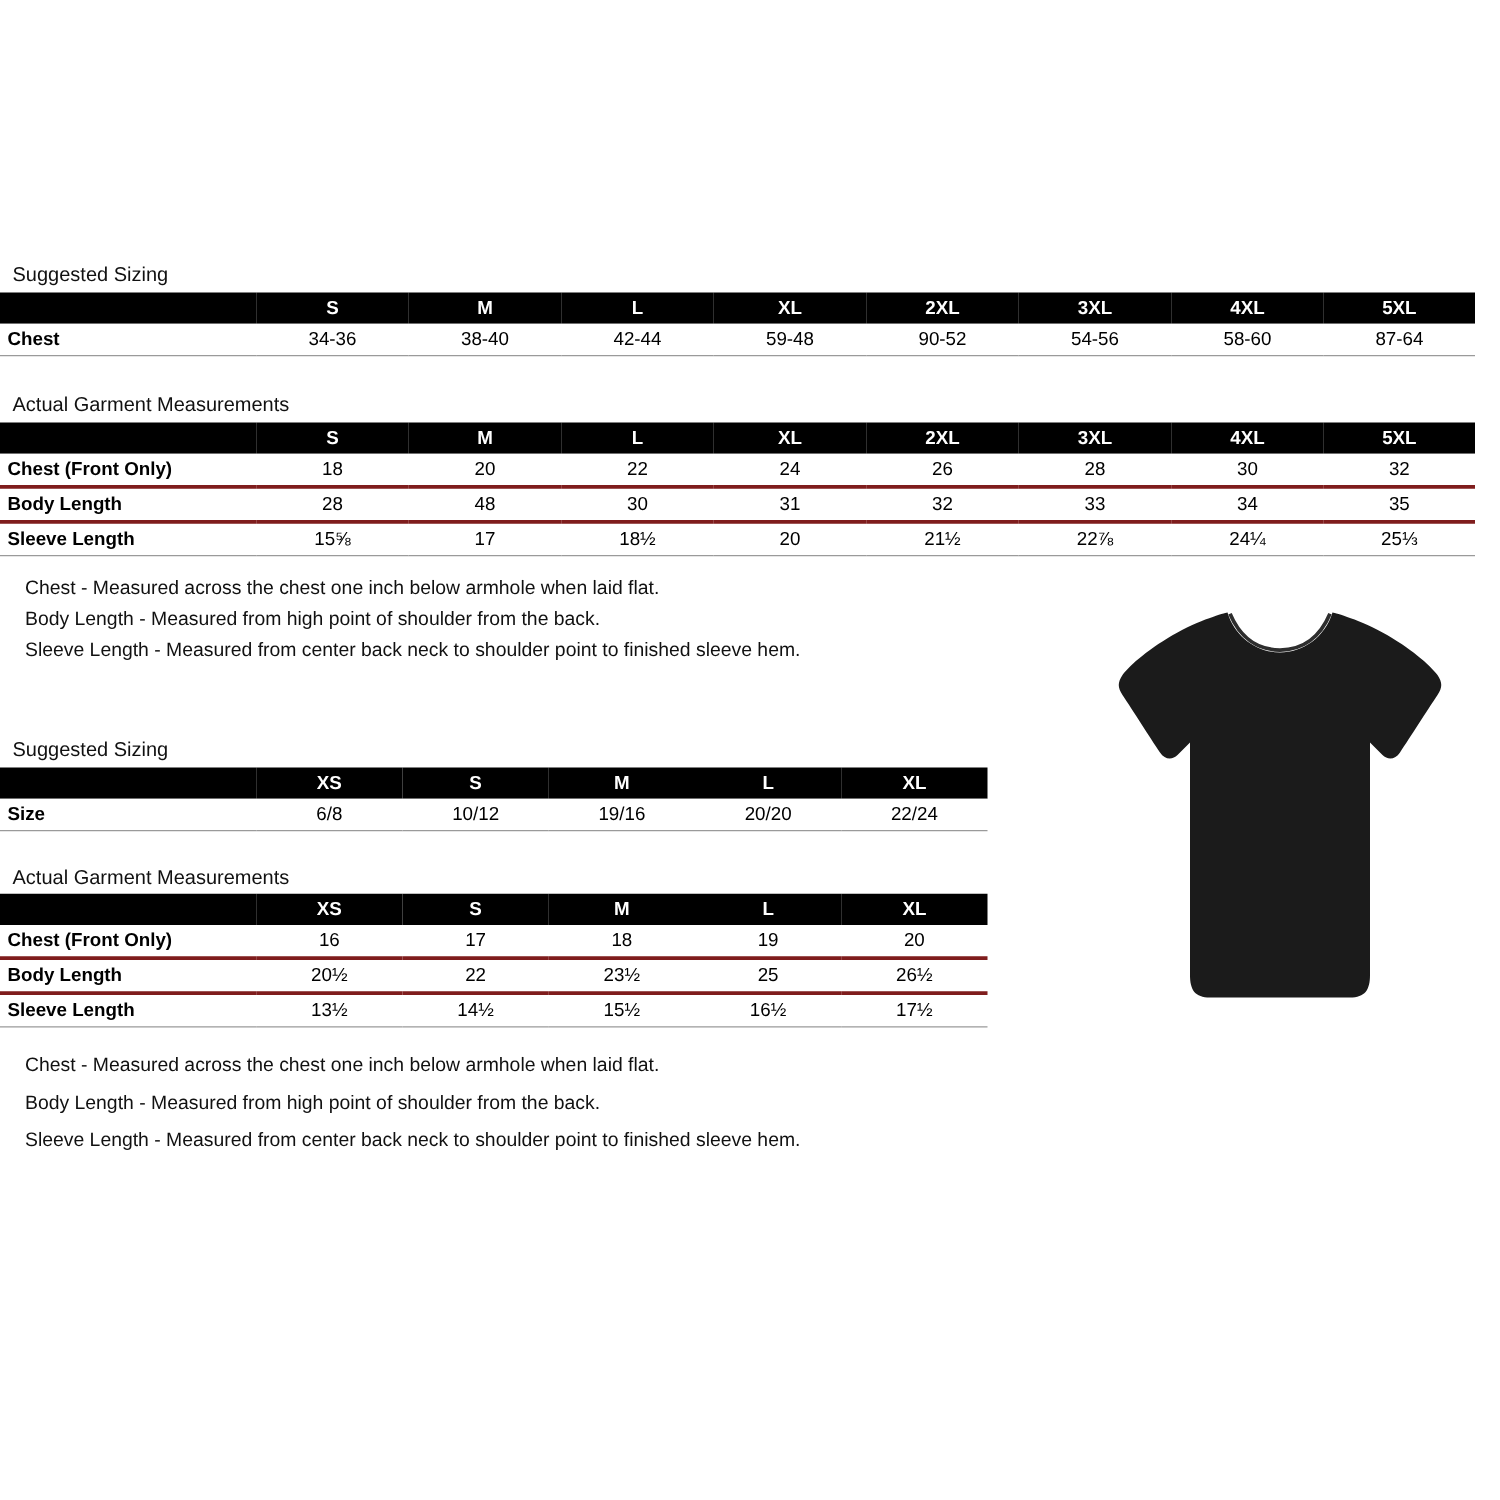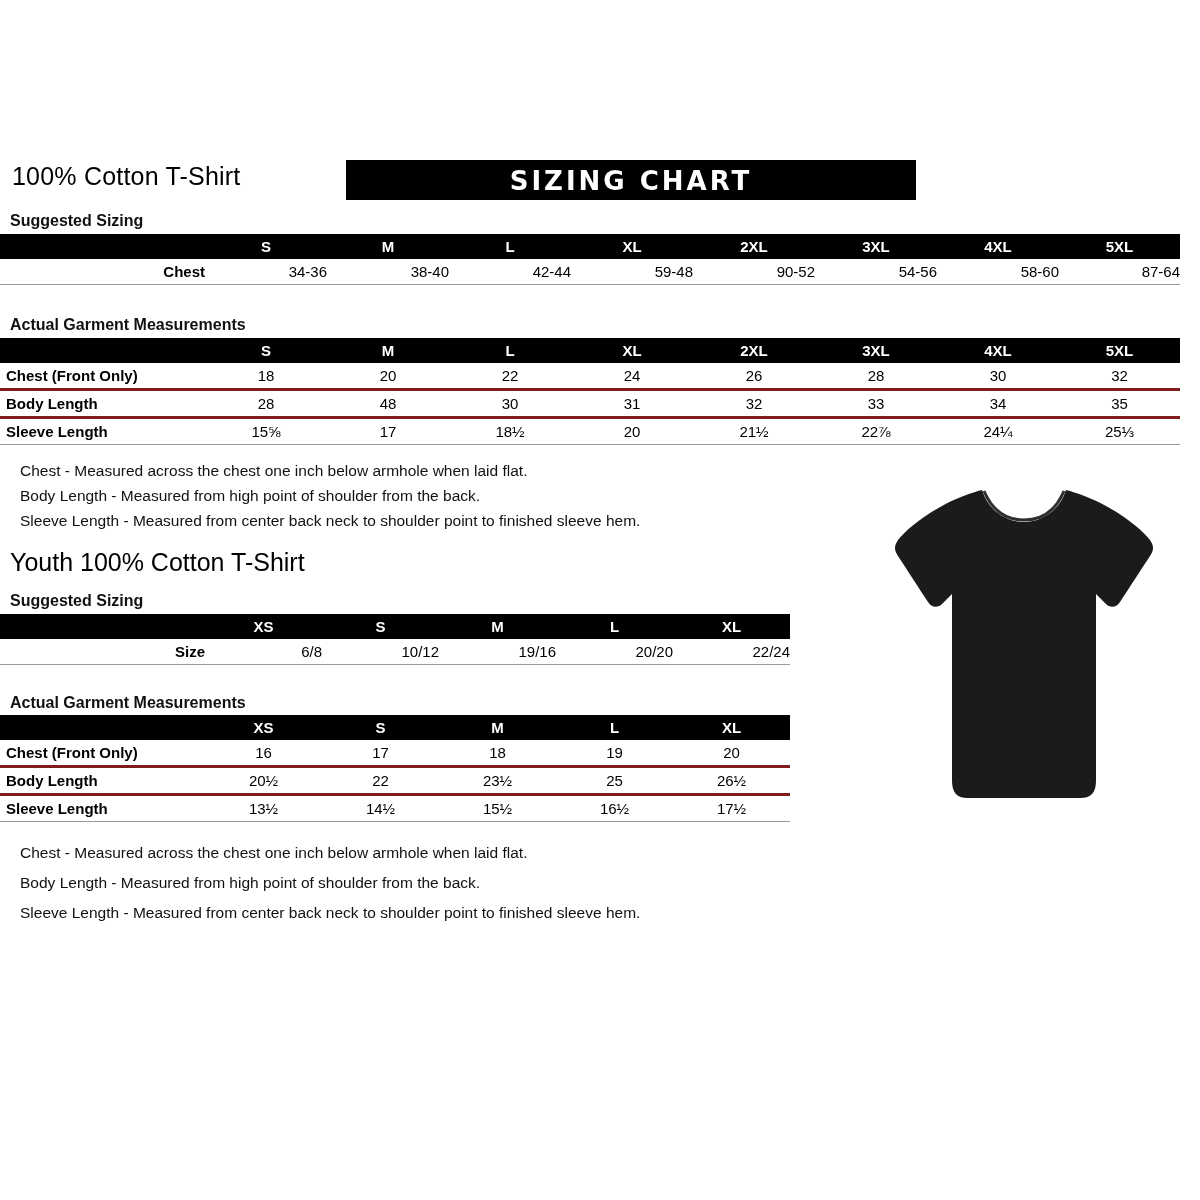--- a/index.html
+++ b/index.html
@@ -58,21 +58,21 @@
     font-size: 26px;
     font-weight: bold;
     letter-spacing: 3px;
     font-family: "DejaVu Sans", sans-serif;
   }
 
   
   .section-label {
     position: absolute;
     font-size: 16px;
-    font-weight: 700;
+    font-weight: 400;
     color: #111;
     white-space: nowrap;
   }
 
   
   table.size-table {
     position: absolute;
     border-collapse: collapse;
     table-layout: fixed;
     font-size: 15px;
@@ -105,21 +105,20 @@
     border-bottom: 1px solid #9a9a9a;
   }
   table.size-table tbody td.rowhead {
     text-align: left;
     font-weight: bold;
     padding-left: 6px;
     font-size: 15px;
   }
   table.size-table.suggested tbody td {
     border-bottom: none;
-    text-align: right;
   }
 
   
   .note {
     position: absolute;
     font-size: 15.5px;
     color: #111;
     white-space: nowrap;
   }
 
@@ -141,24 +140,20 @@
     width: 265px;
     height: 330px;
   }
 </style>
 </head>
 <body>
 
 <div class="page">
 
   <div class="header-row">
-    <div class="adult-title">100% Cotton T-Shirt</div>
-    <div class="sizing-banner">
-      <span>SIZING CHART</span>
-    </div>
   </div>
 
   <div class="section-label" style="left:10px; top:212px;">Suggested Sizing</div>
 
   <table class="size-table suggested" style="left:0px; top:234px; width:1180px;">
     <colgroup>
       <col style="width:205px">
         <col style="width:122px">
         <col style="width:122px">
         <col style="width:122px">
@@ -257,21 +252,20 @@
         <td>24¼</td>
         <td>25⅓</td>
       </tr>
     </tbody>
   </table>
 
   <div class="note" style="left:20px; top:462px;">Chest - Measured across the chest one inch below armhole when laid flat.</div>
   <div class="note" style="left:20px; top:487px;">Body Length - Measured from high point of shoulder from the back.</div>
   <div class="note" style="left:20px; top:512px;">Sleeve Length - Measured from center back neck to shoulder point to finished sleeve hem.</div>
 
-  <div class="youth-title">Youth 100% Cotton T-Shirt</div>
 
   <div class="section-label" style="left:10px; top:592px;">Suggested Sizing</div>
 
   <table class="size-table suggested" style="left:0px; top:614px; width:790px;">
     <colgroup>
       <col style="width:205px">
         <col style="width:117px">
         <col style="width:117px">
         <col style="width:117px">
       <col style="width:117px">

